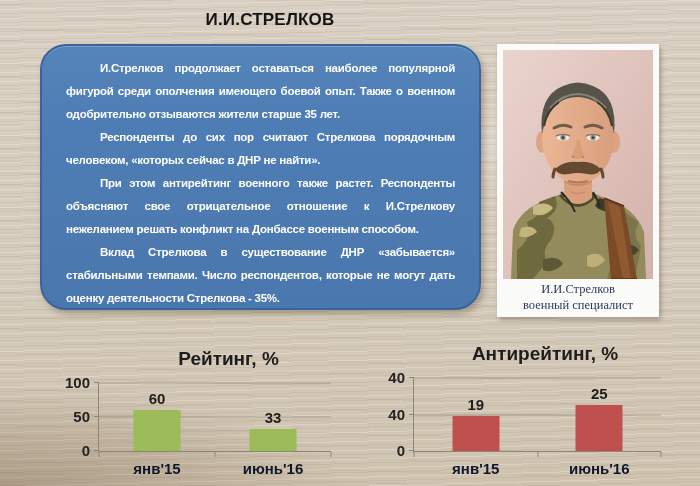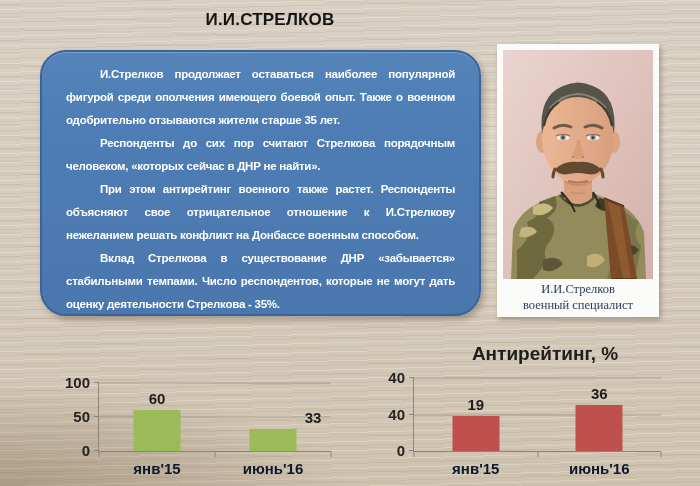--- a/index.html
+++ b/index.html
@@ -11,21 +11,21 @@
       radial-gradient(60% 18% at 70% 30%, rgba(255,255,255,.18), rgba(255,255,255,0) 60%),
       repeating-linear-gradient(178.5deg, rgba(255,255,255,.22) 0 1px, rgba(0,0,0,0) 1px 4px, rgba(128,108,82,.10) 4px 5px, rgba(0,0,0,0) 5px 9px),
       repeating-linear-gradient(1.5deg, rgba(172,152,122,.12) 0 2px, rgba(0,0,0,0) 2px 12px),
       linear-gradient(180deg,#d9d0c3 0%,#d6ccbd 55%,#cfc3b0 100%);
   }
   .slide-title{
     position:absolute;left:0;top:10px;width:540px;text-align:center;
     font-size:17px;font-weight:700;color:#151515;letter-spacing:.2px;
   }
   .infobox{
-    position:absolute;left:40px;top:50px;width:441px;height:266px;
+    position:absolute;left:40px;top:44px;width:441px;height:266px;
     border-radius:26px;border:2px solid #3a639c;box-sizing:border-box;
     background:linear-gradient(180deg,#5584ba 0%,#4e7db5 30%,#4a77ad 100%);
     box-shadow:3px 4px 6px rgba(80,60,40,.35), inset 0 1px 0 rgba(255,255,255,.22);
     padding:11px 24px 0 24px;
   }
   .infobox p{
     margin:0;color:#ffffff;font-size:11.5px;font-weight:700;line-height:23px;
     text-align:justify;text-indent:34px;letter-spacing:-.25px;
   }
   .photo-frame{
@@ -141,37 +141,38 @@
     <path d="M105 152 L117 157 L128 229 L120 229 Z" fill="#8f5a30"></path>
     <path d="M101 148 L121 156 M108 229 L134 229" stroke="#58331a" stroke-width="1.5"></path>
   </svg>
   <div class="photo-caption">
     <div>И.И.Стрелков</div>
     <div>военный специалист</div>
   </div>
 </div>
 
 <div class="chart chart-rating">
+  <div class="chart-title">Рейтинг, %</div>
   <div class="plot">
       <div class="ytick" style="bottom: 0%;"></div>
       <div class="ylabel" style="bottom: calc(0% - 9px);">0</div>
       <div class="gridline" style="bottom: 50%;"></div>
       <div class="ytick" style="bottom: 50%;"></div>
       <div class="ylabel" style="bottom: calc(50% - 9px);">50</div>
       <div class="gridline" style="bottom: 100%;"></div>
       <div class="ytick" style="bottom: 100%;"></div>
       <div class="ylabel" style="bottom: calc(100% - 9px);">100</div>
       <div class="xtick" style="left: 0%;"></div>
       <div class="xtick" style="left: 50%;"></div>
       <div class="xtick" style="left: 100%;"></div>
       <div class="bar" style="left: 25%; height: 60%; background: rgb(155, 187, 89);"></div>
       <div class="vlabel" style="left: 25%; bottom: calc(60% + 3px); text-align: center;">60</div>
       <div class="clabel" style="left: 25%;">янв'15</div>
       <div class="bar" style="left: 75%; height: 33%; background: rgb(155, 187, 89);"></div>
-      <div class="vlabel" style="left: 75%; bottom: calc(33% + 3px); margin-left: 40px;">33</div>
+      <div class="vlabel" style="left: 75%; bottom: calc(33% + 3px);">33</div>
       <div class="clabel" style="left: 75%;">июнь'16</div>
     </div>
 </div>
 
 <div class="chart chart-antirating">
   <div class="chart-title">Антирейтинг, %</div>
   <div class="plot">
       <div class="ytick" style="bottom: 0%;"></div>
       <div class="ylabel" style="bottom: calc(0% - 9px);">0</div>
       <div class="gridline" style="bottom: 50%;"></div>
@@ -180,16 +181,16 @@
       <div class="gridline" style="bottom: 100%;"></div>
       <div class="ytick" style="bottom: 100%;"></div>
       <div class="ylabel" style="bottom: calc(100% - 9px);">40</div>
       <div class="xtick" style="left: 0%;"></div>
       <div class="xtick" style="left: 50%;"></div>
       <div class="xtick" style="left: 100%;"></div>
       <div class="bar" style="left: 25%; height: 47.5%; background: rgb(192, 80, 77);"></div>
       <div class="vlabel" style="left: 25%; bottom: calc(47.5% + 3px);">19</div>
       <div class="clabel" style="left: 25%;">янв'15</div>
       <div class="bar" style="left: 75%; height: 62.5%; background: rgb(192, 80, 77);"></div>
-      <div class="vlabel" style="left: 75%; bottom: calc(62.5% + 3px);">36</div>
+      <div class="vlabel" style="left: 75%; bottom: calc(62.5% + 3px);">25</div>
       <div class="clabel" style="left: 75%;">июнь'16</div>
     </div>
 </div>
 
 </body></html>

